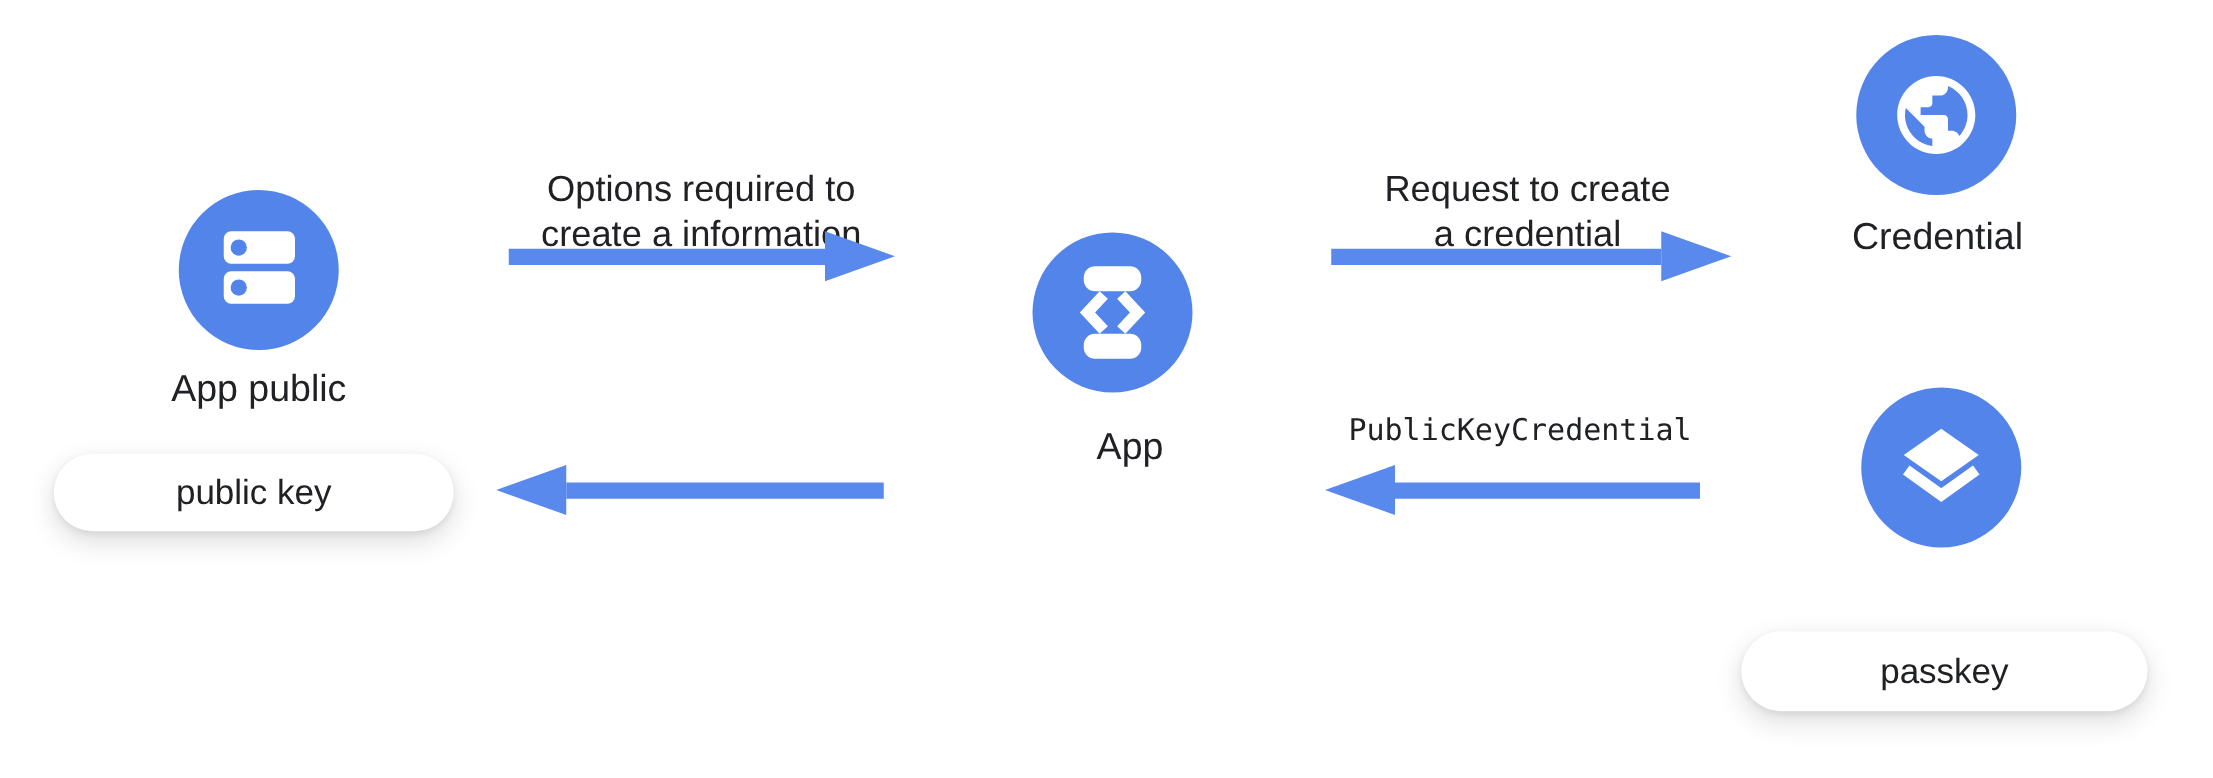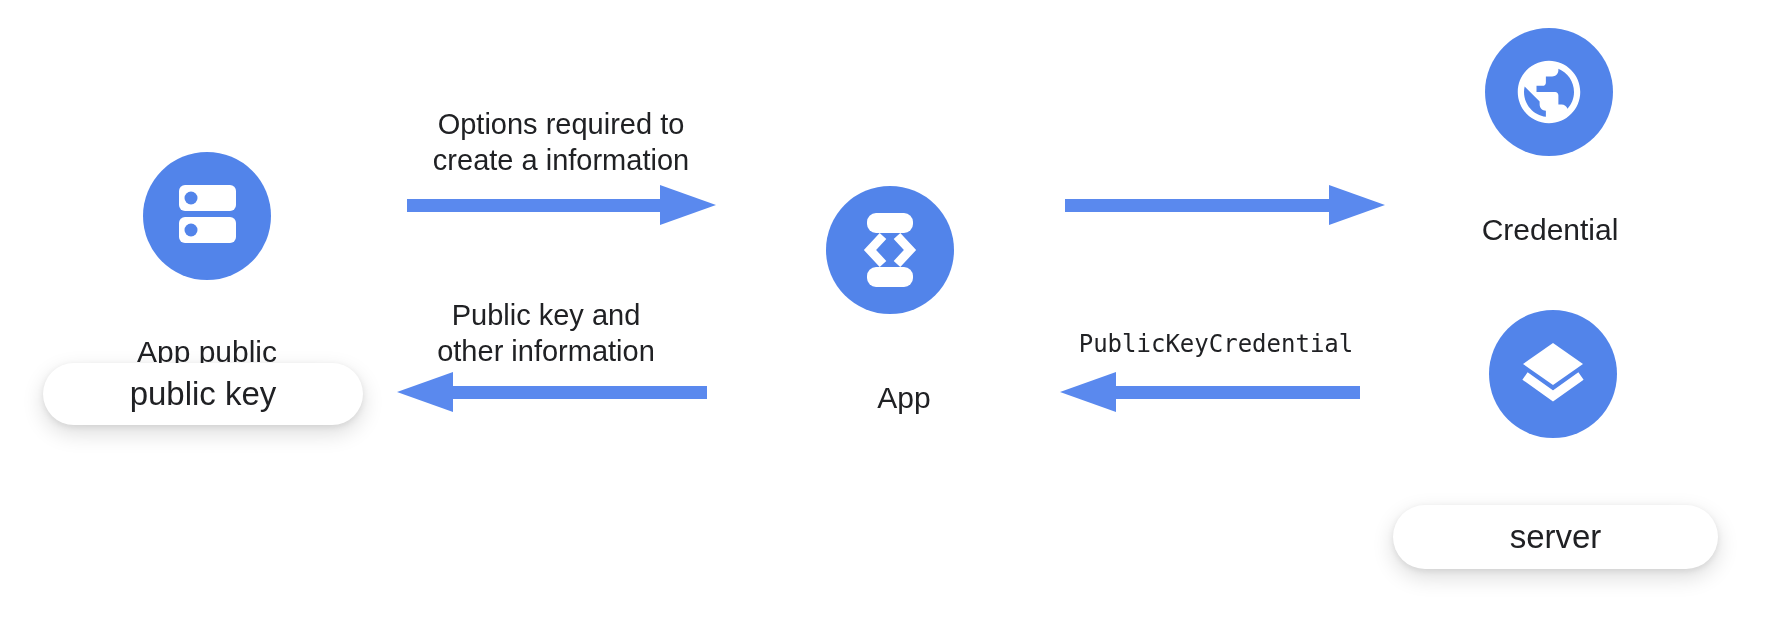--- a/index.html
+++ b/index.html
@@ -24,29 +24,28 @@
     background:var(--node-blue);
   }
   .node-circle svg{display:block;width:128px;height:128px;}
   .node-label{
     position:absolute;
     text-align:center;
     font-size:30px;
     font-weight:500;
     line-height:40px;
     color:var(--text);
-    margin-top:40px;
   }
   .pill{
     position:absolute;
     background:var(--pill-bg);
     border-radius:32px;
     box-shadow:0 8px 22px rgba(0,0,0,0.14), 0 2px 6px rgba(0,0,0,0.08);
     display:flex;align-items:center;justify-content:center;
-    font-size:33px;font-weight:500;color:var(--text);
+    font-size:28px;font-weight:500;color:var(--text);
   }
   .arrow{
     position:absolute;
     height:40px;
     display:flex;align-items:center;
   }
   .arrow-body{flex:1;height:13px;background:var(--arrow-blue);}
   .arrow-head-right{
     width:0;height:0;
     border-top:20px solid transparent;
@@ -58,20 +57,21 @@
     border-top:20px solid transparent;
     border-bottom:20px solid transparent;
     border-right:56px solid var(--arrow-blue);
   }
   .arrow-label{
     position:absolute;
     text-align:center;
     font-size:29px;font-weight:400;
     line-height:36px;
     color:var(--text);
+    margin-top:28px;
   }
   .mono-label{
     position:absolute;
     text-align:center;
     font-family:"DejaVu Sans Mono","Liberation Mono",monospace;
     font-size:24px;font-weight:400;
     color:var(--text);
   }
 </style>
 </head>
@@ -104,54 +104,54 @@
   <div class="node-circle" style="left:826px;top:186px;">
     <svg viewBox="0 0 128 128">
       <rect x="41" y="27" width="46" height="20" rx="9" fill="#ffffff"></rect>
       <rect x="41" y="81" width="46" height="20" rx="9" fill="#ffffff"></rect>
       <path d="M57 50 L44 64 L57 78" stroke="#ffffff" stroke-width="9" fill="none"></path>
       <path d="M71 50 L84 64 L71 78" stroke="#ffffff" stroke-width="9" fill="none"></path>
     </svg>
   </div>
   <div class="node-label" style="left:804px;top:338px;width:200px;">App</div>
 
+  <div class="arrow-label" style="left:1072px;top:106px;width:300px;">
+    <div>Request to create</div>
+    <div>a credential</div>
+  </div>
   <div class="arrow" style="left:1065px;top:185px;width:320px;">
     <div class="arrow-body"></div>
     <div class="arrow-head-right"></div>
   </div>
 
   <div class="node-circle" style="left:1485px;top:28px;">
     <svg viewBox="0 0 128 128">
       <g transform="translate(26.5,26.5) scale(3.125)">
         <path fill="#ffffff" d="M12 2C6.48 2 2 6.48 2 12s4.48 10 10 10 10-4.48 10-10S17.52 2 12 2zm-1 17.93c-3.95-.49-7-3.85-7-7.93 0-.62.08-1.21.21-1.79L9 15v1c0 1.1.9 2 2 2v1.93zm6.9-2.54c-.26-.81-1-1.39-1.9-1.39h-1v-3c0-.55-.45-1-1-1H8v-2h2c.55 0 1-.45 1-1V7h2c1.1 0 2-.9 2-2v-.41c2.93 1.19 5 4.06 5 7.41 0 2.08-.8 3.97-2.1 5.39z"></path>
       </g>
     </svg>
   </div>
   <div class="node-label" style="left:1397px;top:170px;width:306px;">
     <div>Credential</div>
   </div>
 
-  <div class="arrow-label" style="left:396px;top:297px;width:300px;">
-    <div>Public key and</div>
-    <div>other information</div>
-  </div>
   <div class="arrow" style="left:397px;top:372px;width:310px;">
     <div class="arrow-head-left"></div>
     <div class="arrow-body"></div>
   </div>
 
   <div class="mono-label" style="left:1016px;top:330px;width:400px;">PublicKeyCredential</div>
   <div class="arrow" style="left:1060px;top:372px;width:300px;">
     <div class="arrow-head-left"></div>
     <div class="arrow-body"></div>
   </div>
 
   <div class="node-circle" style="left:1489px;top:310px;">
     <svg viewBox="0 0 128 128">
       <polygon points="64,33 94,54 64,75 34,54" fill="#ffffff"></polygon>
       <path d="M36 66 L64 86 L92 66" stroke="#ffffff" stroke-width="9" fill="none"></path>
     </svg>
   </div>
   <div class="pill" style="left:1393px;top:505px;width:325px;height:64px;">
-    <span>server</span>
+    <span>passkey</span>
   </div>
 
 </div>
 
 </body></html>

